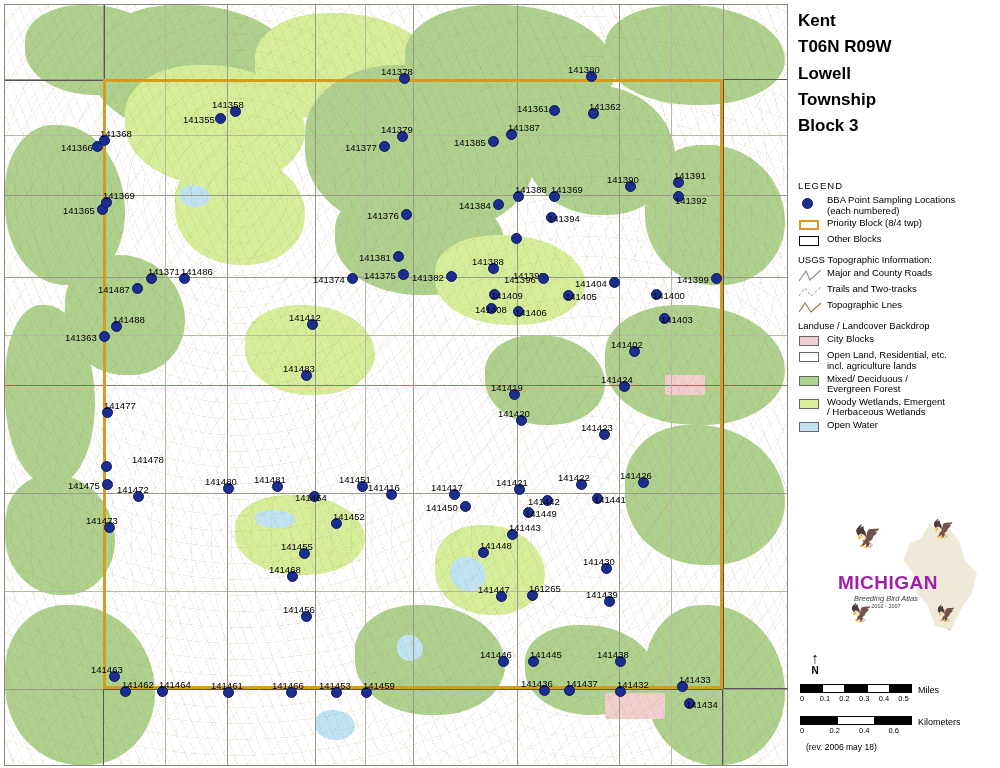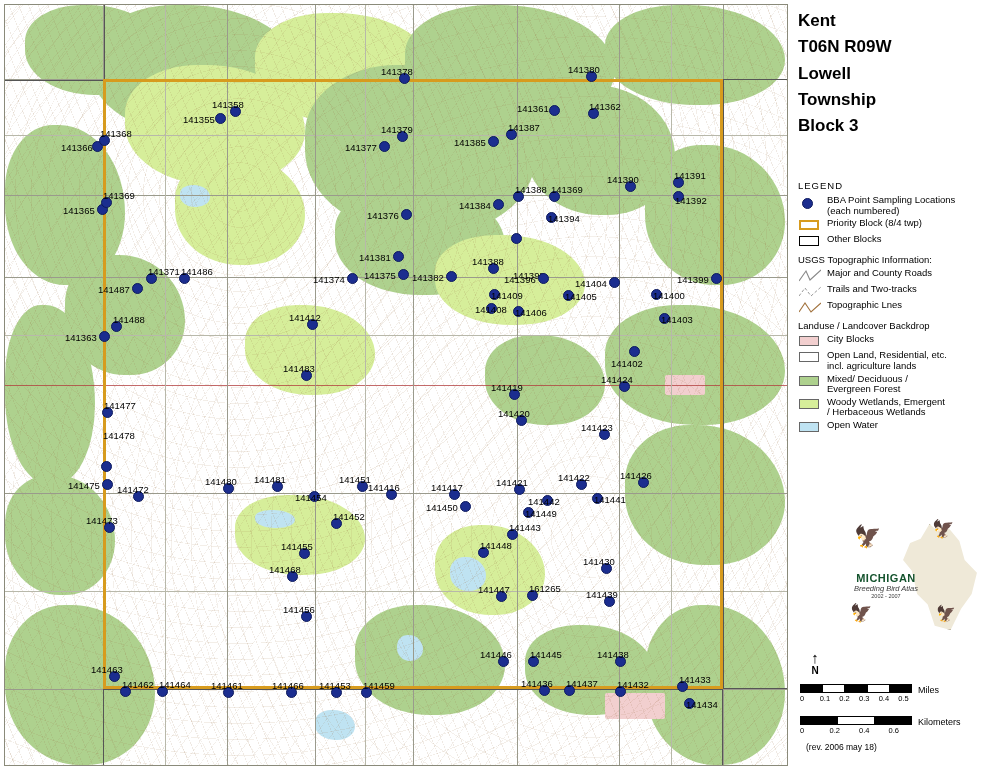--- a/index.html
+++ b/index.html
@@ -91,21 +91,21 @@
   .sw.water{background:#bfe3f2;}
   .usgs-head{font-size:9.5px;color:#000;margin:6px 0 3px 0;}
   .zig{position:absolute;left:1px;top:1px;}
 
   
   #logo{position:absolute;left:836px;top:520px;width:150px;height:120px;}
   #mi-shape{position:absolute;right:2px;top:4px;width:86px;height:104px;
     background:#efe9d8;border:1px solid #b9b09a;
     clip-path:polygon(38% 0%,52% 10%,60% 4%,72% 16%,78% 34%,92% 46%,86% 66%,74% 80%,62% 100%,44% 96%,36% 76%,24% 66%,18% 44%,8% 34%,16% 18%,28% 14%);}
   #mi-text{position:absolute;left:2px;top:52px;width:96px;text-align:center;}
-  #mi-title{font-size:11px;font-weight:bold;color:#14532d;letter-spacing:.5px;}
+  #mi-title{font-size:19px;font-weight:bold;color:#a21caf;letter-spacing:.5px;}
   #mi-sub{font-size:7.5px;font-style:italic;color:#3a3a3a;}
   #mi-sub2{font-size:5.5px;color:#3a3a3a;}
   .bird{position:absolute;color:#3a3a2e;font-size:22px;line-height:1;}
 
   
   #north{position:absolute;left:806px;top:650px;width:18px;height:34px;text-align:center;}
   #north .arw{font-size:15px;line-height:1;color:#000;}
   #north .n{font-size:10px;font-weight:bold;}
 
   
@@ -270,35 +270,35 @@
         <div class="lbl" style="left: 510px; top: 302px;">141406</div>
         <div class="pt" style="left: 654px; top: 308px;"></div>
         <div class="lbl" style="left: 656px; top: 309px;">141403</div>
         <div class="pt" style="left: 302px; top: 314px;"></div>
         <div class="lbl" style="left: 284px; top: 307px;">141412</div>
         <div class="pt" style="left: 94px; top: 326px;"></div>
         <div class="lbl" style="left: 60px; top: 327px;">141363</div>
         <div class="pt" style="left: 106px; top: 316px;"></div>
         <div class="lbl" style="left: 108px; top: 309px;">141488</div>
         <div class="pt" style="left: 624px; top: 341px;"></div>
-        <div class="lbl" style="left: 606px; top: 334px; margin-top: 19px;">141402</div>
+        <div class="lbl" style="left: 606px; top: 334px;">141402</div>
         <div class="pt" style="left: 296px; top: 365px;"></div>
         <div class="lbl" style="left: 278px; top: 358px;">141483</div>
         <div class="pt" style="left: 614px; top: 376px;"></div>
         <div class="lbl" style="left: 596px; top: 369px;">141424</div>
         <div class="pt" style="left: 504px; top: 384px;"></div>
         <div class="lbl" style="left: 486px; top: 377px;">141419</div>
         <div class="pt" style="left: 97px; top: 402px;"></div>
         <div class="lbl" style="left: 99px; top: 395px;">141477</div>
         <div class="pt" style="left: 511px; top: 410px;"></div>
         <div class="lbl" style="left: 493px; top: 403px;">141420</div>
         <div class="pt" style="left: 594px; top: 424px;"></div>
         <div class="lbl" style="left: 576px; top: 417px;">141423</div>
         <div class="pt" style="left: 96px; top: 456px;"></div>
-        <div class="lbl" style="left: 98px; top: 425px;">141478</div>
+        <div class="lbl" style="left: 98px; top: 449px; padding-left: 29px;">141478</div>
         <div class="pt" style="left: 97px; top: 474px;"></div>
         <div class="lbl" style="left: 63px; top: 475px;">141475</div>
         <div class="pt" style="left: 128px; top: 486px;"></div>
         <div class="lbl" style="left: 112px; top: 479px;">141472</div>
         <div class="pt" style="left: 218px; top: 478px;"></div>
         <div class="lbl" style="left: 200px; top: 471px;">141480</div>
         <div class="pt" style="left: 267px; top: 476px;"></div>
         <div class="lbl" style="left: 249px; top: 469px;">141481</div>
         <div class="pt" style="left: 304px; top: 486px;"></div>
         <div class="lbl" style="left: 290px; top: 487px;">141454</div>

